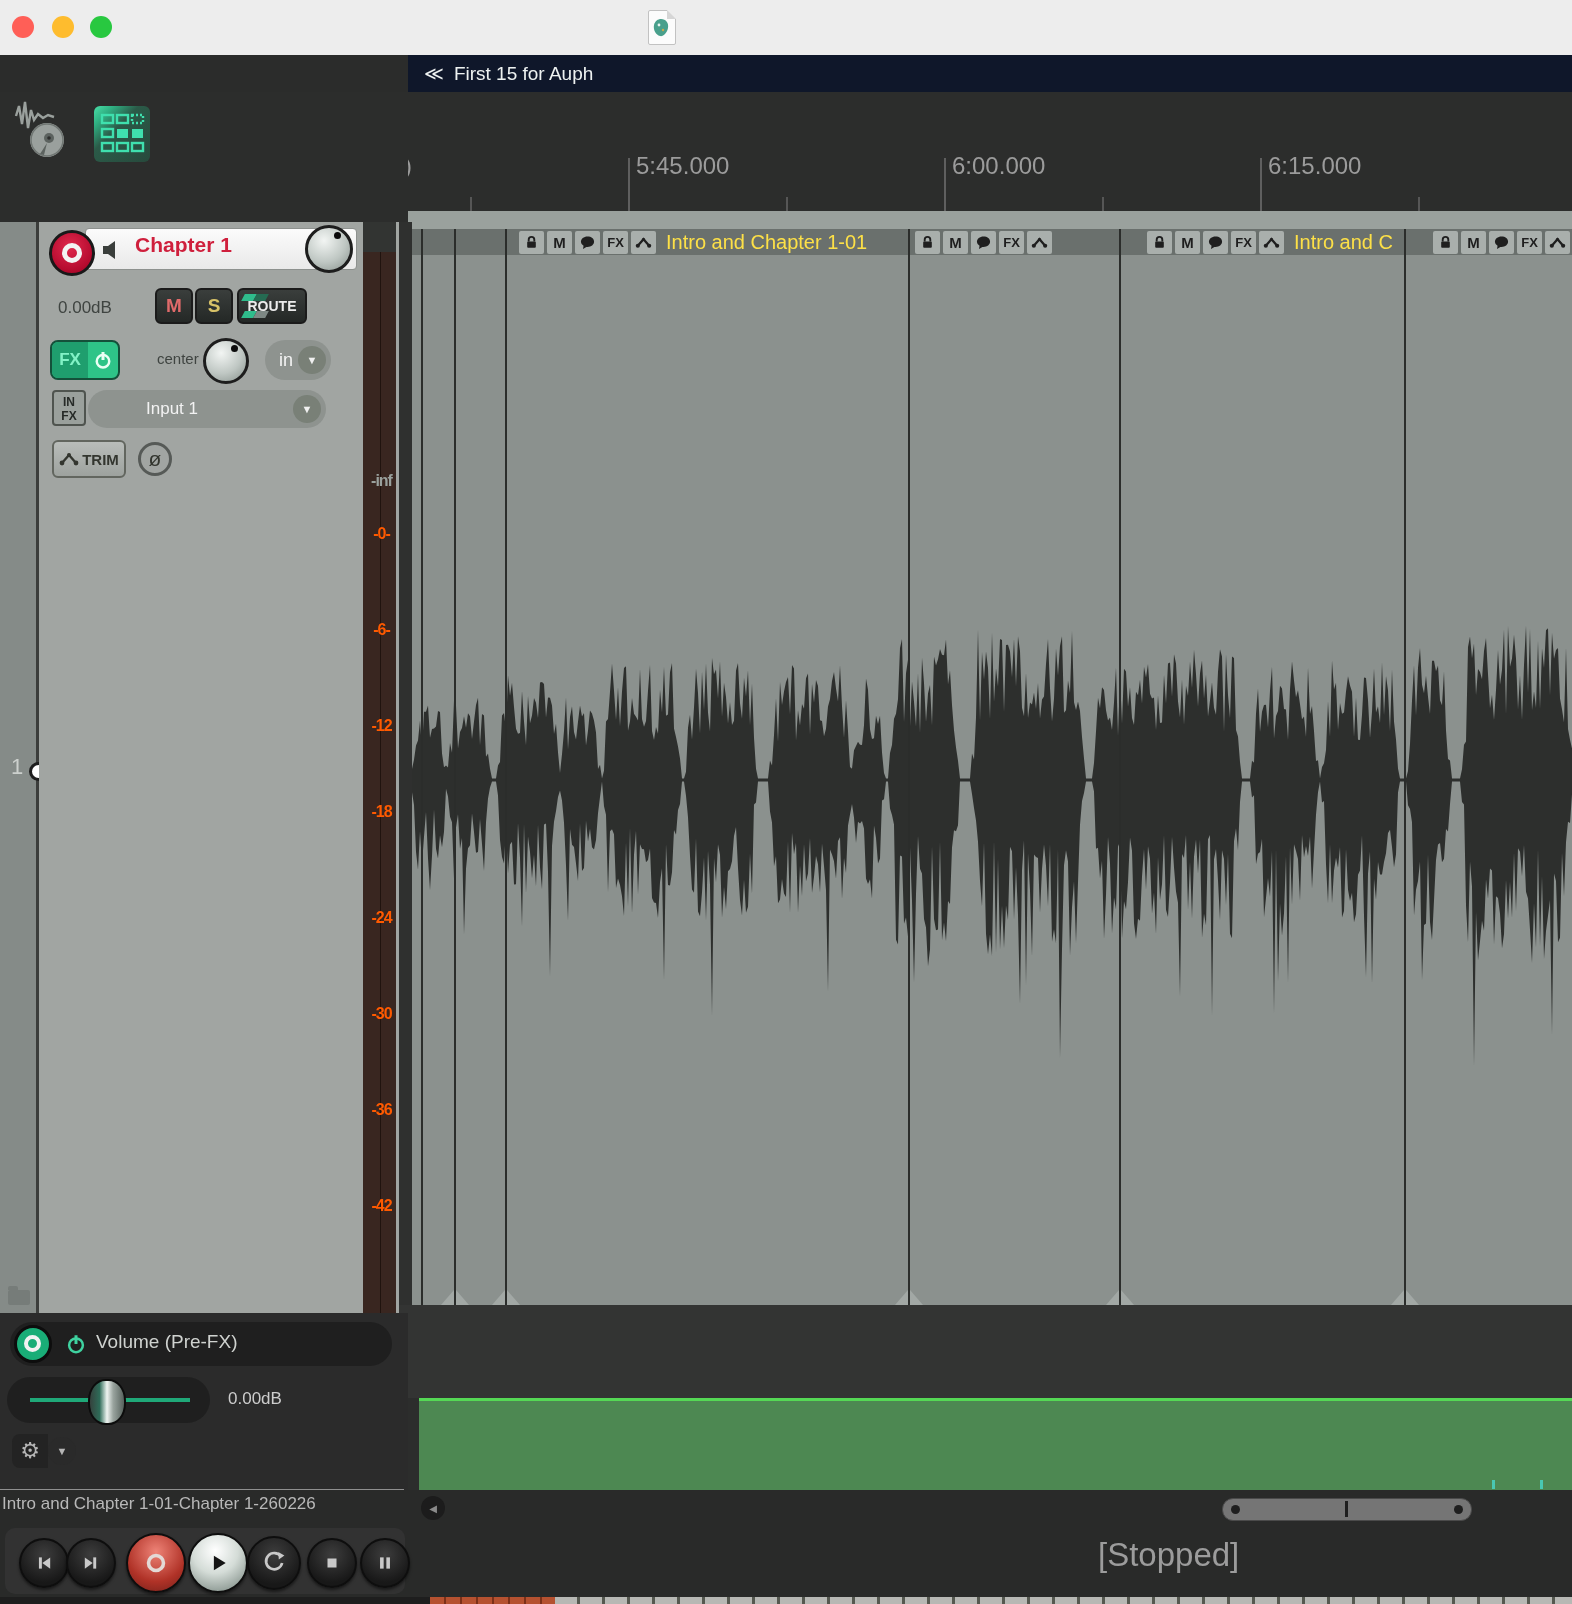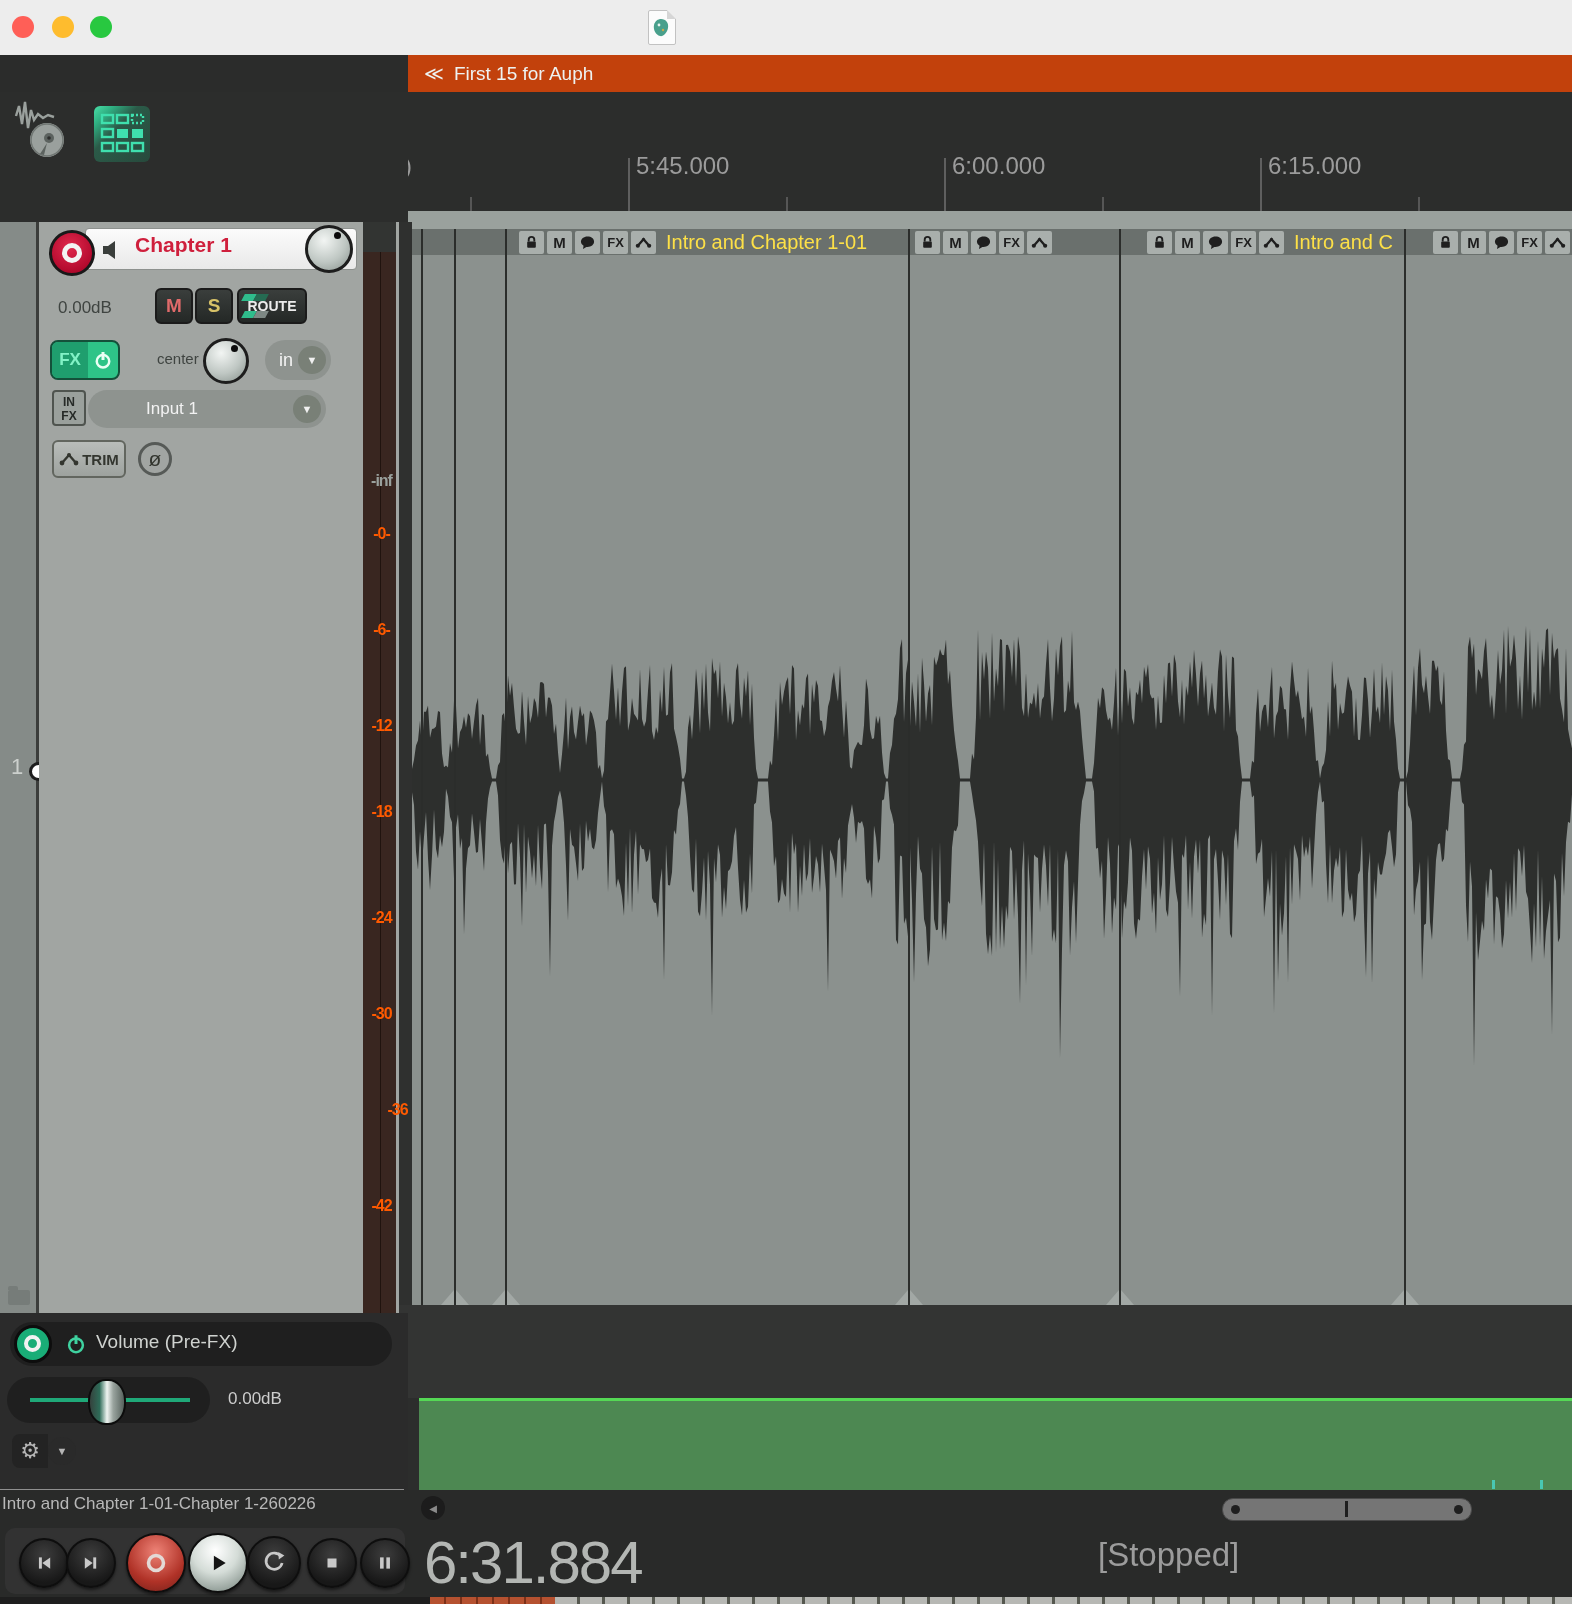--- a/index.html
+++ b/index.html
@@ -11,21 +11,21 @@
   .light{width:22px;height:22px;border-radius:50%;top:16px;}
   #light-close{left:12px;background:#ff5f57;}
   #light-min{left:52px;background:#febc2e;}
   #light-zoom{left:90px;background:#28c840;}
   #doc-icon{left:648px;top:10px;width:26px;height:33px;background:#fcfcfc;border:1px solid #c2c2c2;border-radius:2px;}
   #doc-icon .fold{position:absolute;right:-1px;top:-1px;width:0;height:0;border-top:9px solid #ededed;border-left:9px solid #d6d6d6;}
   #doc-icon svg{position:absolute;left:3px;top:7px;}
   #window-title{left:692px;top:0;height:55px;line-height:55px;font-size:22px;font-weight:bold;color:#3c3c3c;white-space:nowrap;}
   
   #tabrow{left:0;top:55px;width:1572px;height:37px;background:#2b2c2b;}
-  #project-tab{left:408px;top:0;width:1164px;height:37px;background:#c2410c;color:#eef2f1;font-size:19px;line-height:37px;}
+  #project-tab{left:408px;top:0;width:1164px;height:37px;background:#0f172a;color:#eef2f1;font-size:19px;line-height:37px;}
   #project-tab .gl{margin:0 10px 0 16px;}
   
   #workspace{left:0;top:92px;width:1572px;height:1512px;background:#2c2d2c;}
   
   #tool1{left:14px;top:98px;}
   #tool2{left:94px;top:106px;width:56px;height:56px;border-radius:6px;
     background:linear-gradient(135deg,#49e0a8 0%,#2fae81 18%,#2b5a48 40%,#27493c 100%);}
   #tool2 svg{position:absolute;left:0;top:0;}
   
   #ruler{left:408px;top:92px;width:1164px;height:119px;overflow:hidden;}
@@ -401,21 +401,21 @@
 <div class="abs" id="meter">
   <div class="cap"></div>
     <div class="mid"></div>
 <div class="mlabel" style="top: 250px; color: rgb(154, 161, 157);">-inf</div>
     <div class="mlabel" style="top: 303px;">-0-</div>
     <div class="mlabel" style="top: 399px;">-6-</div>
     <div class="mlabel" style="top: 495px;">-12</div>
     <div class="mlabel" style="top: 581px;">-18</div>
     <div class="mlabel" style="top: 687px;">-24</div>
     <div class="mlabel" style="top: 783px;">-30</div>
-    <div class="mlabel" style="top: 879px; padding-left: 16px;">-36</div>
+    <div class="mlabel" style="top: 879px;">-36</div>
     <div class="mlabel" style="top: 975px;">-42</div>
     <div class="mlabel" style="top: 1071px; margin-top: 22px;">-48</div>
     <div class="mlabel" style="top: 1167px;">-54</div>
     <div class="mlabel" style="top: 1263px;">-60</div>
   </div>
 
 <div class="abs" id="ecp">
   <div class="abs" id="ecp-head">
     <div class="abs" id="ecp-dot">
         <div class="ring"></div>
@@ -481,21 +481,20 @@
           <rect x="4" y="4" width="8" height="8" fill="#c9c9c9"></rect>
         </svg>
       </div>
       <div class="tbtn" style="left: 355px; top: 10px; width: 46px; height: 46px;">
         <svg width="18" height="18" viewBox="0 0 16 16">
           <rect x="3.6" y="3" width="3.2" height="10" fill="#c9c9c9"></rect>
           <rect x="9.2" y="3" width="3.2" height="10" fill="#c9c9c9"></rect>
         </svg>
       </div>
     </div>
-  <div class="abs" id="time-display">6:31.884</div>
   <div class="abs" id="status-display">[Stopped]</div>
   <div class="abs" id="hscrollbar">
     <div class="d1"></div>
       <div class="d2"></div>
       <div class="mid"></div>
   </div>
 </div>
 
 <div class="abs" id="edge-dark"></div>
 <div class="abs" id="edge-orange"></div>

